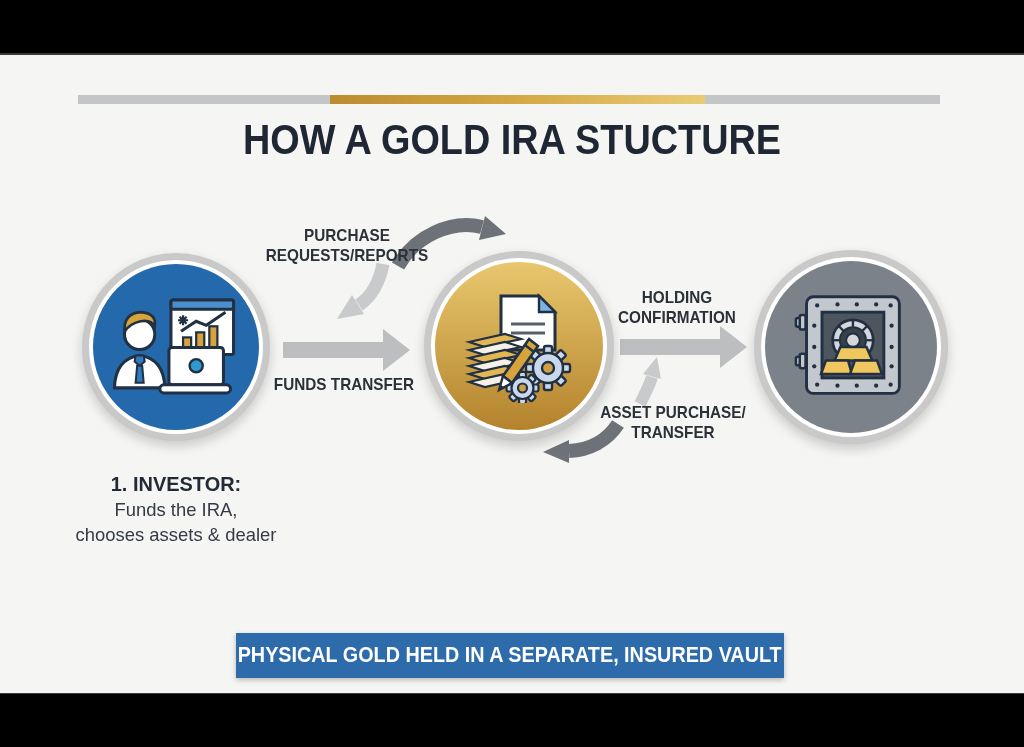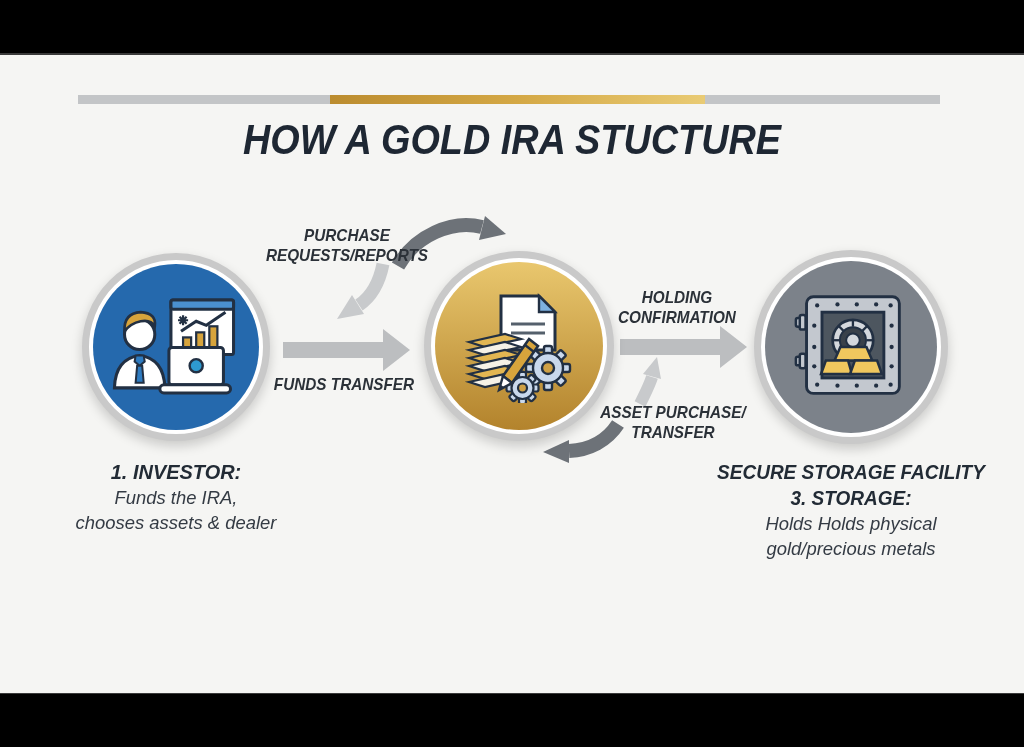--- a/index.html
+++ b/index.html
@@ -8,21 +8,20 @@
     background:#000;
     font-family:"Liberation Sans", sans-serif;
     -webkit-font-smoothing:antialiased;
   }
   .band{position:absolute;left:0;width:1024px;background:#000;}
   .band.top{top:0;height:53px;border-bottom:2px solid #3a3a3a;}
   .band.bottom{top:693px;height:54px;border-top:1px solid #3a3a3a;}
   .canvas{
     position:absolute;left:0;top:55px;width:1024px;height:638px;
     background:#f5f5f3;
-    font-style:italic;
   }
   
   .top-bar{position:absolute;left:78px;top:40px;width:862px;height:9px;display:flex;}
   .top-bar .seg-gray{background:#c3c5c7;height:100%;}
   .top-bar .seg-gold{background:linear-gradient(90deg,#bb8c2f,#d4a845,#e9cb74);height:100%;}
 
   .title{
     position:absolute;left:512px;top:60px;transform:translateX(-50%) scaleX(0.88);
     transform-origin:center top;white-space:nowrap;
     font-size:43px;font-weight:bold;letter-spacing:0px;color:#1e2733;
@@ -282,26 +281,23 @@
 
         <g fill="#f0c75e" stroke="#223043" stroke-width="2.6">
           <polygon points="49,60 76,60 82,74 43,74"></polygon>
           <polygon points="34,74 57,74 61,88 29,88"></polygon>
           <polygon points="64,74 87,74 92,88 59,88"></polygon>
         </g>
       </svg>
     </div>
   </div>
 
-  <div class="caption" style="left:176px;top:404px;width:270px">
+  <div class="caption" style="left:176px;top:416px;width:270px">
     <div class="cap-head">1. INVESTOR:</div>
     <div class="cap-line">Funds the IRA,</div>
     <div class="cap-line">chooses assets &amp; dealer</div>
   </div>
-  <div class="caption" style="left:851px;top:404px;width:320px">
-    <div class="cap-head" style="font-size:20px">SECURE STORAGE FACILITY</div>
-    <div class="cap-head" style="font-size:20px">3. STORAGE:</div>
-    <div class="cap-line">Holds Holds physical</div>
-    <div class="cap-line">gold/precious metals</div>
-  </div>
-
+
+  <div class="banner">
+    <span>PHYSICAL GOLD HELD IN A SEPARATE, INSURED VAULT</span>
+  </div>
 
 </div>
 
 </body></html>

